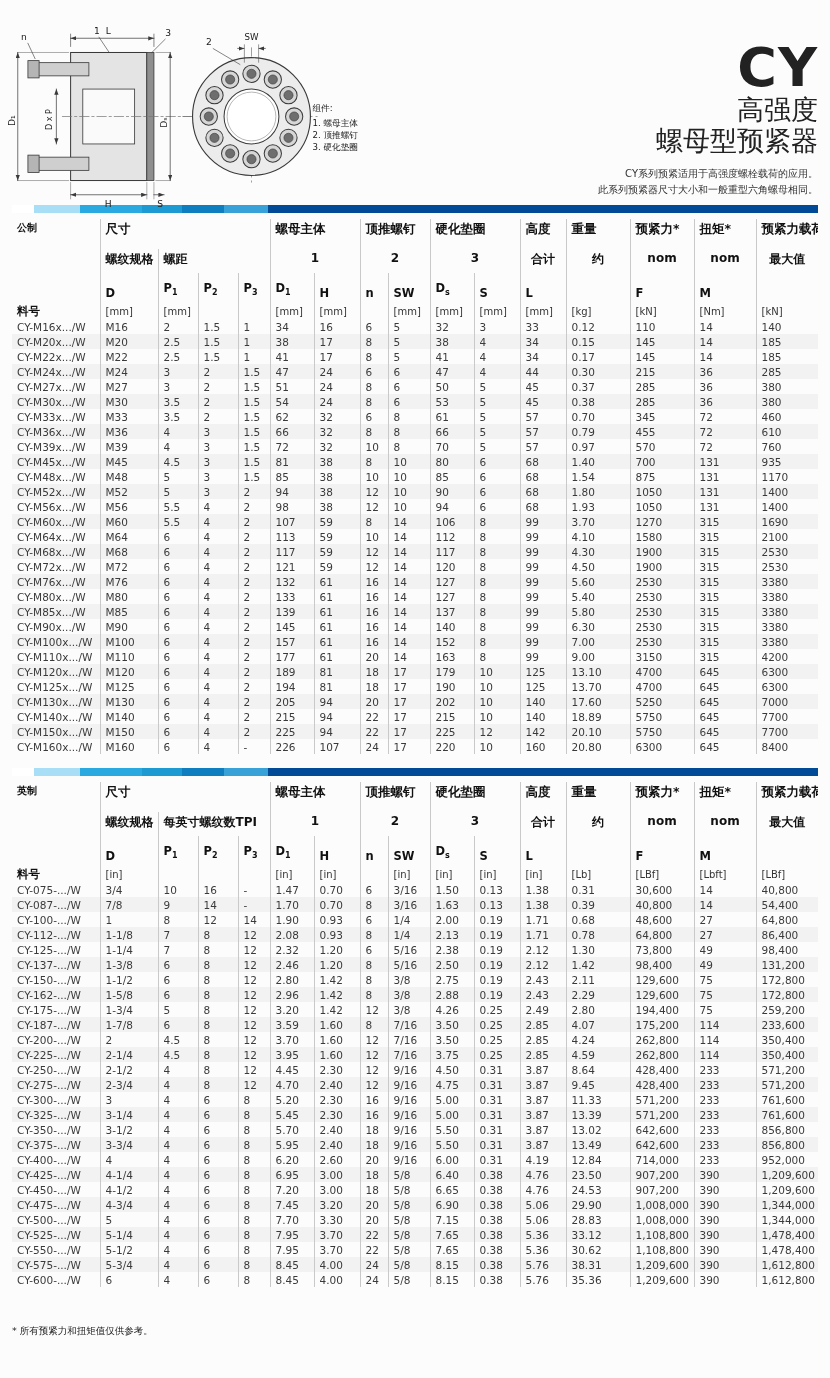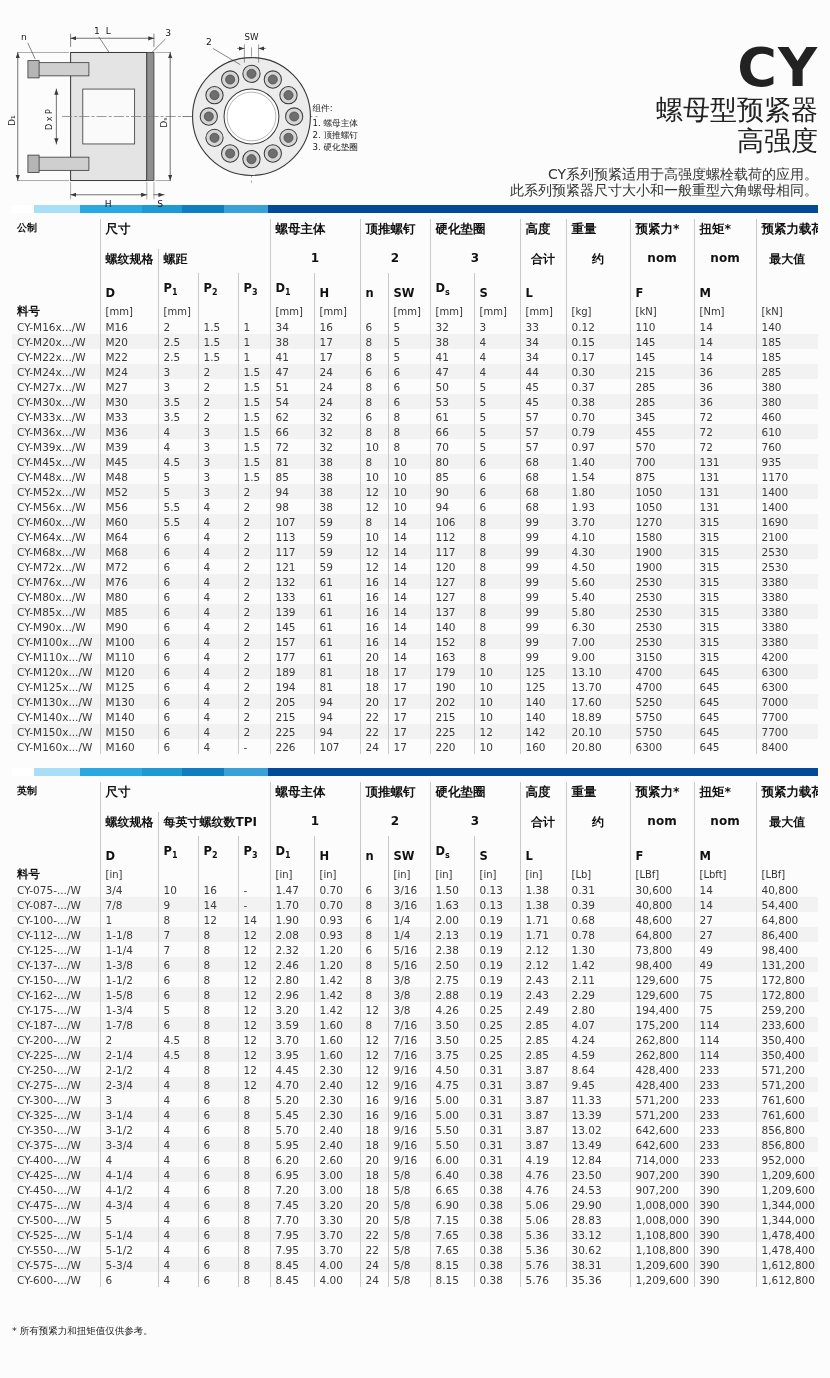--- a/index.html
+++ b/index.html
@@ -7,21 +7,21 @@
     position:relative; width:830px; height:1378px; background:#fcfcfc;
     font-family:"DejaVu Sans","Liberation Sans",sans-serif; color:#1a1a1a;
     overflow:hidden; margin:0 auto;
   }
   
   .topsec{position:relative; height:205px;}
   .drawing{position:absolute; left:6px; top:22px; width:430px; height:188px;}
   .titleblock{position:absolute; right:12px; top:42px; text-align:right;}
   .brand{font-size:54px; line-height:52px; font-weight:bold; letter-spacing:1px; color:#222;}
   .sub{font-size:27px; line-height:31px; font-weight:normal; color:#222;}
-  .desc{margin-top:10px; font-size:14px; line-height:16px; color:#333;}
+  .desc{margin-top:10px; font-size:10px; line-height:16px; color:#333;}
   
   .tableblock{margin:0 12px;}
   .tableblock.imp{margin-top:14px;}
   .strip{display:flex; height:8px; width:806px; margin-bottom:6px;}
   .strip .seg{display:block; height:8px;}
   
   table.spec{border-collapse:collapse; table-layout:fixed; width:806px;}
   .spec th, .spec td{box-sizing:border-box; text-align:left; overflow:hidden; white-space:nowrap;}
   .spec th+th, .spec td+td{border-left:1px solid #c9c9c9;}
   .spec thead th{padding:2px 5px; font-weight:bold; color:#111;}
@@ -142,22 +142,22 @@
       <g>
         <text x="300" y="88" font-size="8.5">组件:</text>
         <text x="300" y="102" font-size="8.5">1.  螺母主体</text>
         <text x="300" y="114" font-size="8.5">2.  顶推螺钉</text>
         <text x="300" y="126" font-size="8.5">3.  硬化垫圈</text>
       </g>
     </svg>
 
     <div class="titleblock">
       <div class="brand">CY</div>
+      <div class="sub">高强度</div>
       <div class="sub">螺母型预紧器</div>
-      <div class="sub">高强度</div>
       <div class="desc">
         <div>CY系列预紧适用于高强度螺栓载荷的应用。</div>
         <div>此系列预紧器尺寸大小和一般重型六角螺母相同。</div>
       </div>
     </div>
   </div>
 
   <div class="tableblock">
     <div class="strip">
         <span class="seg" style="background: rgb(255, 255, 255); width: 22px;"></span>

